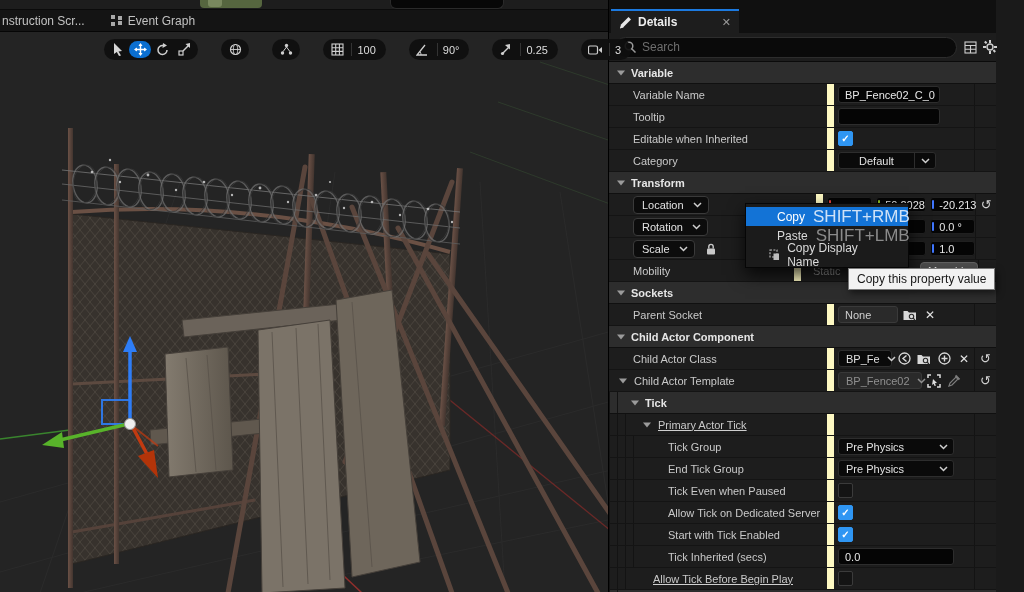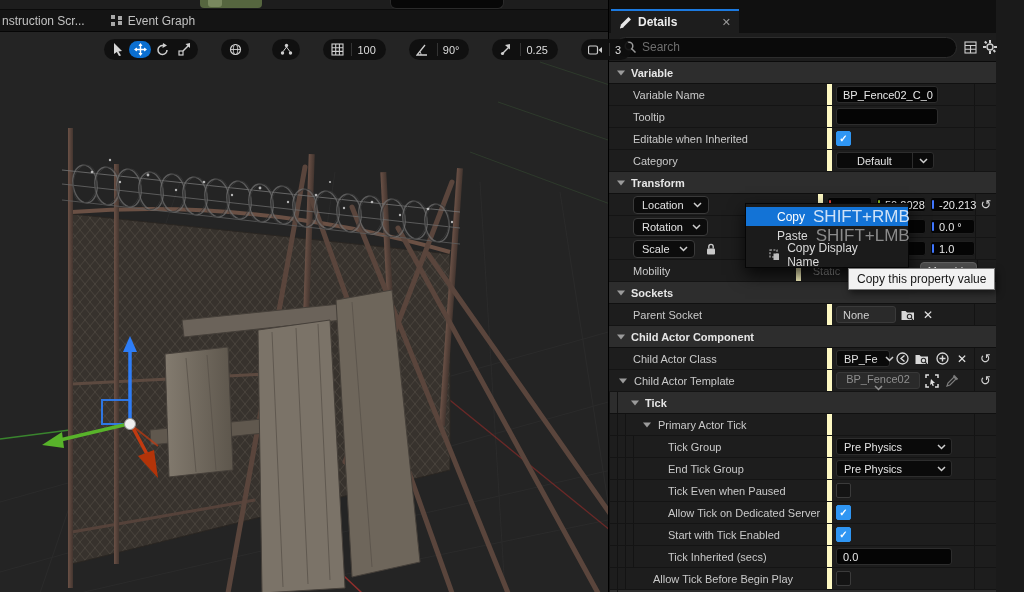--- a/index.html
+++ b/index.html
@@ -29,24 +29,24 @@
   .ptab .closex{margin-left:auto;color:#9a9a9a;font-size:11px;font-weight:normal;}
   .searchrow{height:28px;background:#1d1d1d;display:flex;align-items:center;padding:0 6px;gap:7px;border-bottom:1px solid #0b0b0b;}
   .searchbox{flex:1;height:19px;background:#0a0a0a;border:1px solid #2d2d2d;border-radius:11px;display:flex;align-items:center;padding:0 8px;gap:6px;color:#6e6e6e;font-size:12px;}
   .searchicons{display:flex;align-items:center;gap:6px;margin-right:-7px;}
   
   .details-body{overflow:hidden;height:531px;}
   .phead{display:flex;align-items:center;height:21px;background:#2d2d2d;border-bottom:1px solid #101010;
          padding-left:8px;gap:6px;font-weight:bold;color:#e6e6e6;}
   .prow{display:flex;align-items:stretch;height:21px;background:#1d1d1d;border-bottom:1px solid #141414;}
   .prow .lbl{width:218px;display:flex;align-items:center;gap:7px;padding-left:24px;color:#c9c9c9;box-sizing:border-box;}
-  .prow .val{flex:1;display:flex;align-items:center;gap:4px;border-left:5px solid #fef9c3;padding-left:4px;}
+  .prow .val{flex:1;display:flex;align-items:center;gap:4px;border-left:7px solid #fef9c3;padding-left:4px;}
   .prow .extra{width:21px;border-left:1px solid #131313;display:flex;align-items:center;justify-content:center;color:#cfcfcf;font-size:13px;}
   .ind1{background-image:linear-gradient(90deg,#131313 0 1px,transparent 1px 8px,#131313 8px 9px,transparent 9px);}
-  .ind2{background-image:linear-gradient(90deg,#131313 0 1px,transparent 1px 8px,#131313 8px 9px,transparent 9px 16px,#131313 16px 17px,transparent 17px);}
+  .ind2{background-image:linear-gradient(90deg,#131313 0 1px,transparent 1px 8px,#131313 8px 9px,transparent 9px 16px,#131313 16px 17px,transparent 17px);text-decoration:underline;}
   .ind3{background-image:linear-gradient(90deg,#131313 0 1px,transparent 1px 8px,#131313 8px 9px,transparent 9px 16px,#131313 16px 17px,transparent 17px 24px,#131313 24px 25px,transparent 25px);}
   
   .inputbox{height:15px;background:#050505;border:1px solid #2d2d2d;border-radius:3px;color:#e8e8e8;display:flex;align-items:center;padding:0 6px;}
   .combo{height:15px;background:#0a0a0a;border:1px solid #2d2d2d;border-radius:3px;display:flex;align-items:center;color:#e2e2e2;}
   .combo .ct{padding:0 7px;}
   .combo .cv{width:20px;display:flex;align-items:center;justify-content:center;height:100%;}
   .combo .cv.div{border-left:1px solid #2d2d2d;}
   .combo.dis{background:#2a2a2a;border-color:#383838;color:#8f8f8f;}
   .pillcombo{height:16px;background:#0c0c0c;border:1px solid #3a3a3a;border-radius:4px;display:flex;align-items:center;gap:9px;padding:0 6px 0 8px;color:#e2e2e2;}
   .vec{height:15px;border-radius:3px;background:#050505;border:1px solid #202020;display:flex;align-items:center;color:#e8e8e8;padding:0 4px 0 8px;position:relative;box-sizing:border-box;}
@@ -585,21 +585,21 @@
     <div class="prow">
       <div class="lbl" style="padding-left:10px;">
         <span class="tri">
             <svg width="8" height="7">
               <path d="M0,1.5 h8 l-4,5 z" fill="#9b9b9b"></path>
             </svg>
           </span>
         <span>Child Actor Template</span>
       </div>
       <div class="val">
-        <div class="combo dis" style="width:82px;flex-direction:column;">
+        <div class="combo dis" style="width:82px;">
           <span class="ct" style="flex:1;">BP_Fence02</span>
           <span class="cv">
               <svg width="9" height="6">
                 <path d="M1,1 l3.5,3.5 L8,1" stroke="#8f8f8f" stroke-width="1.5" fill="none"></path>
               </svg>
             </span>
         </div>
         <span class="icbtn">
             <svg width="14" height="14">
               <g stroke="#e0e0e0" stroke-width="1.5">

